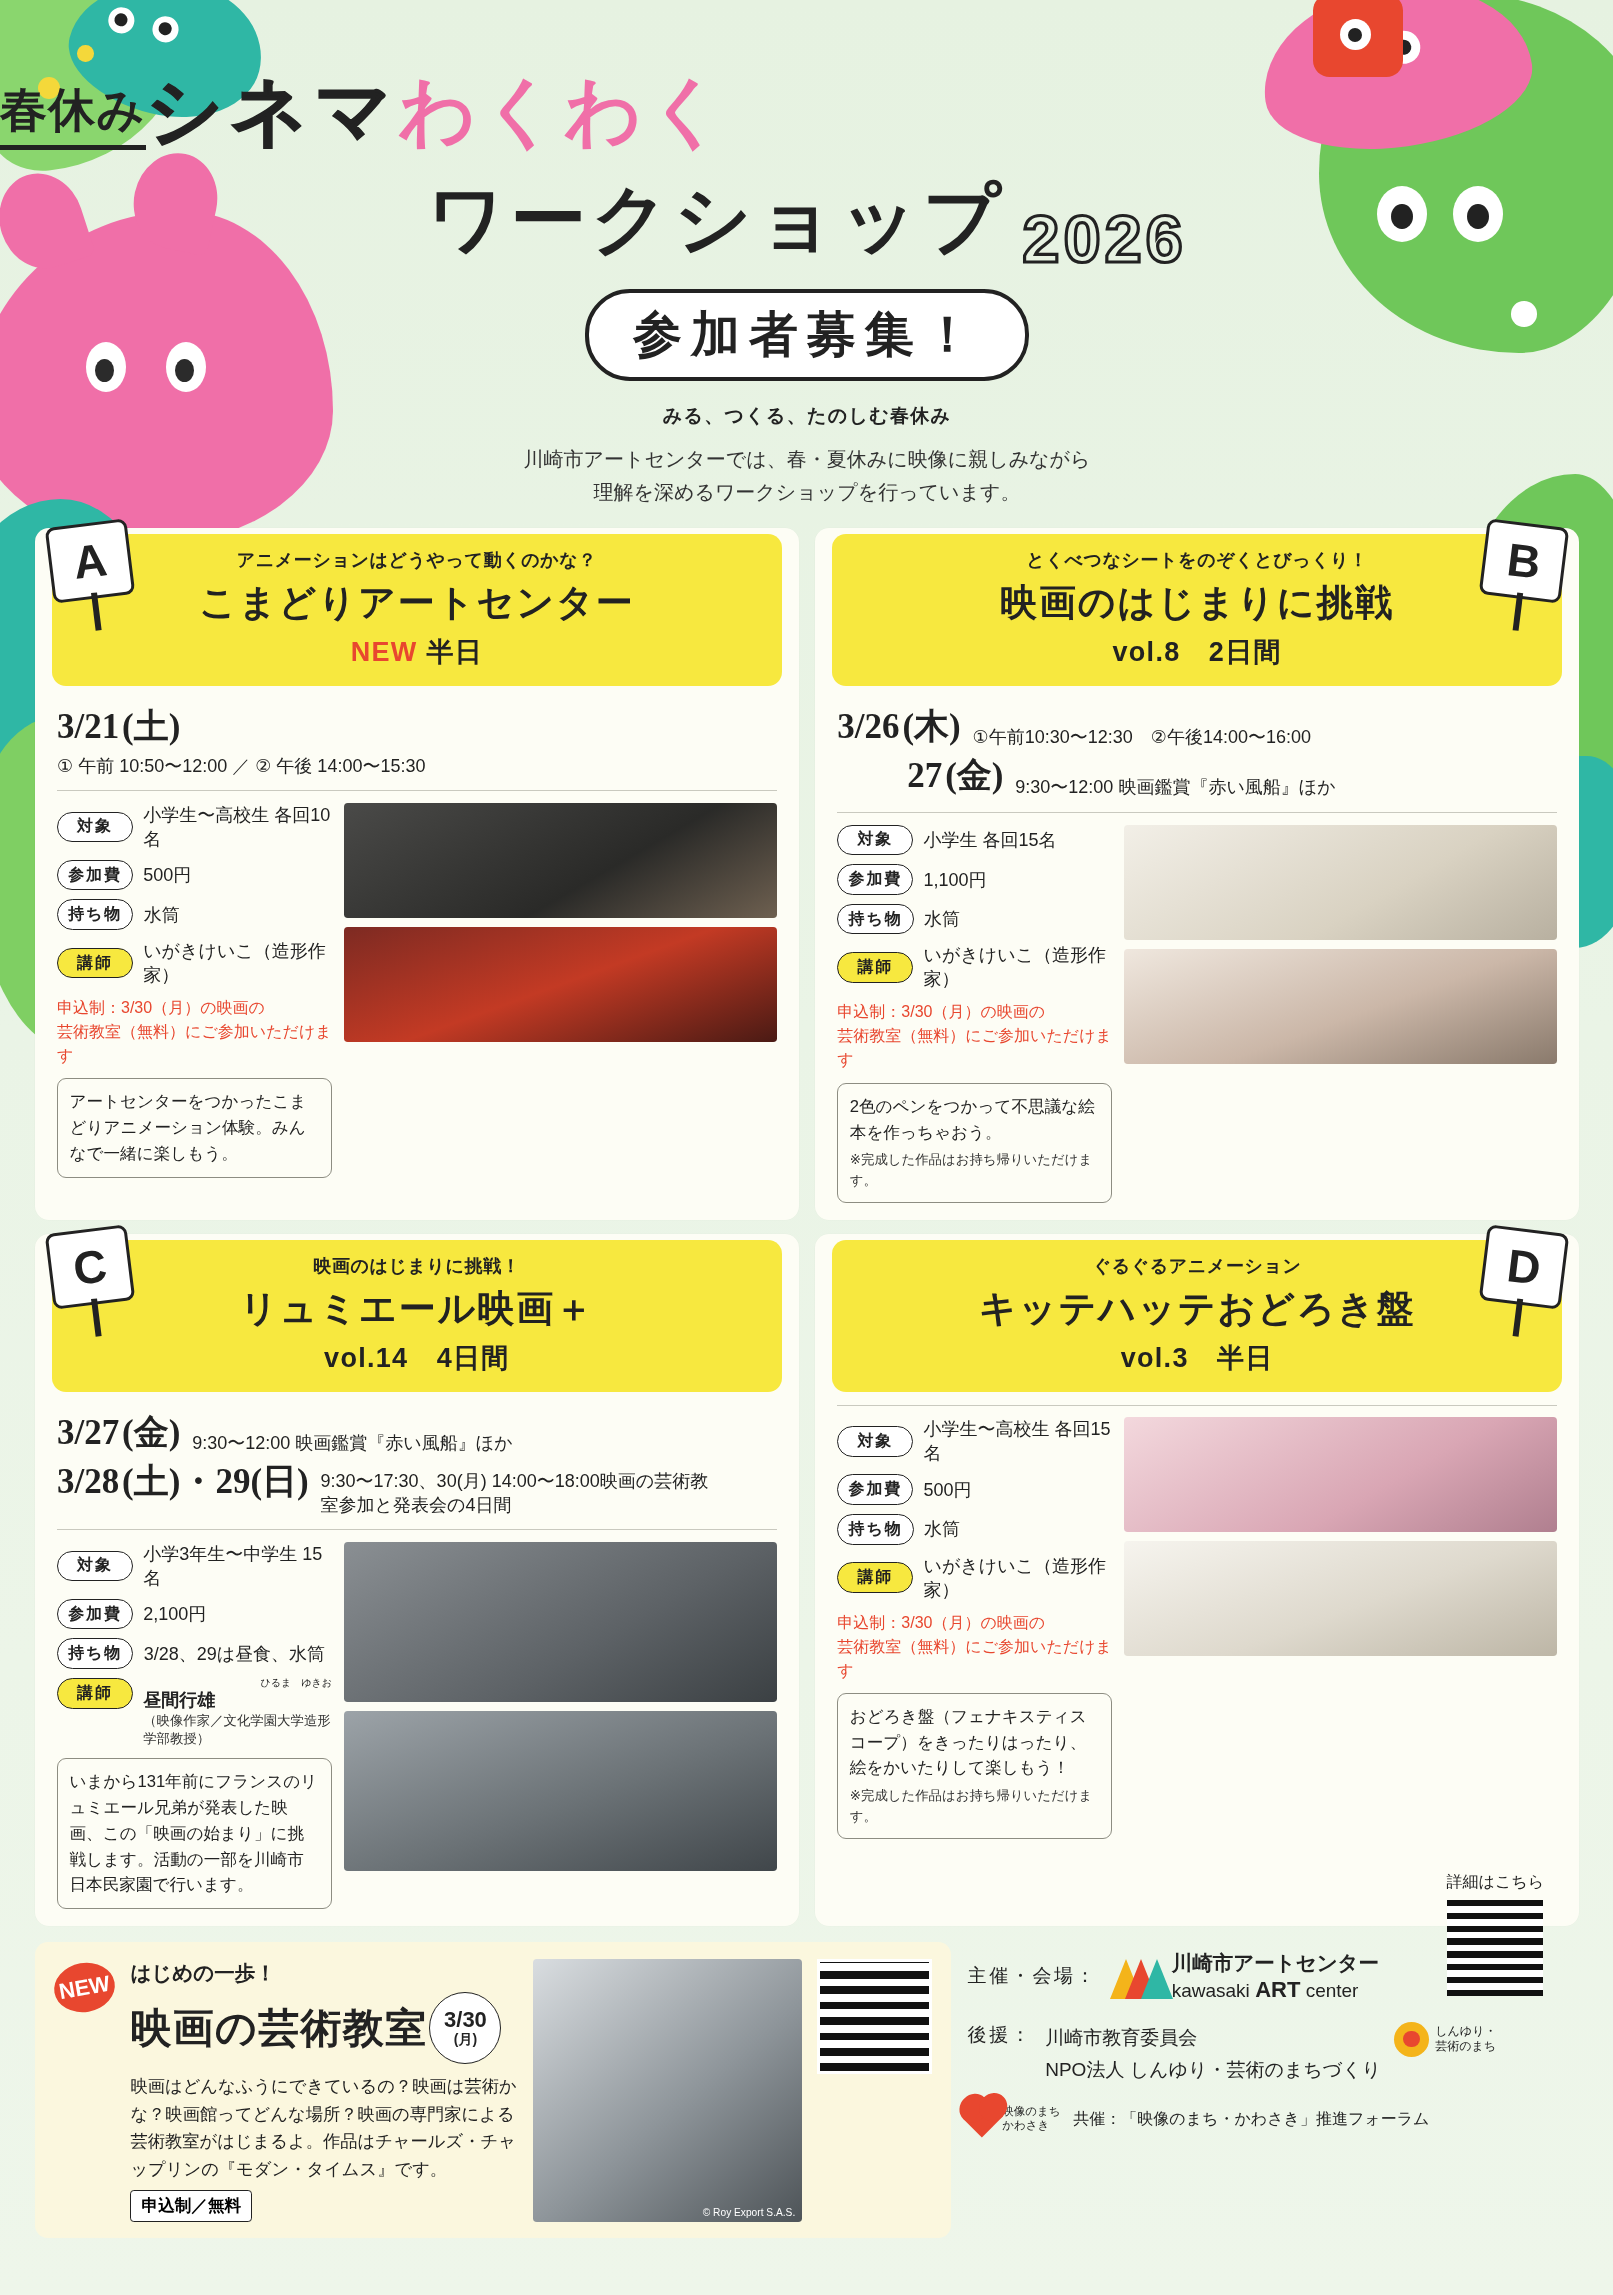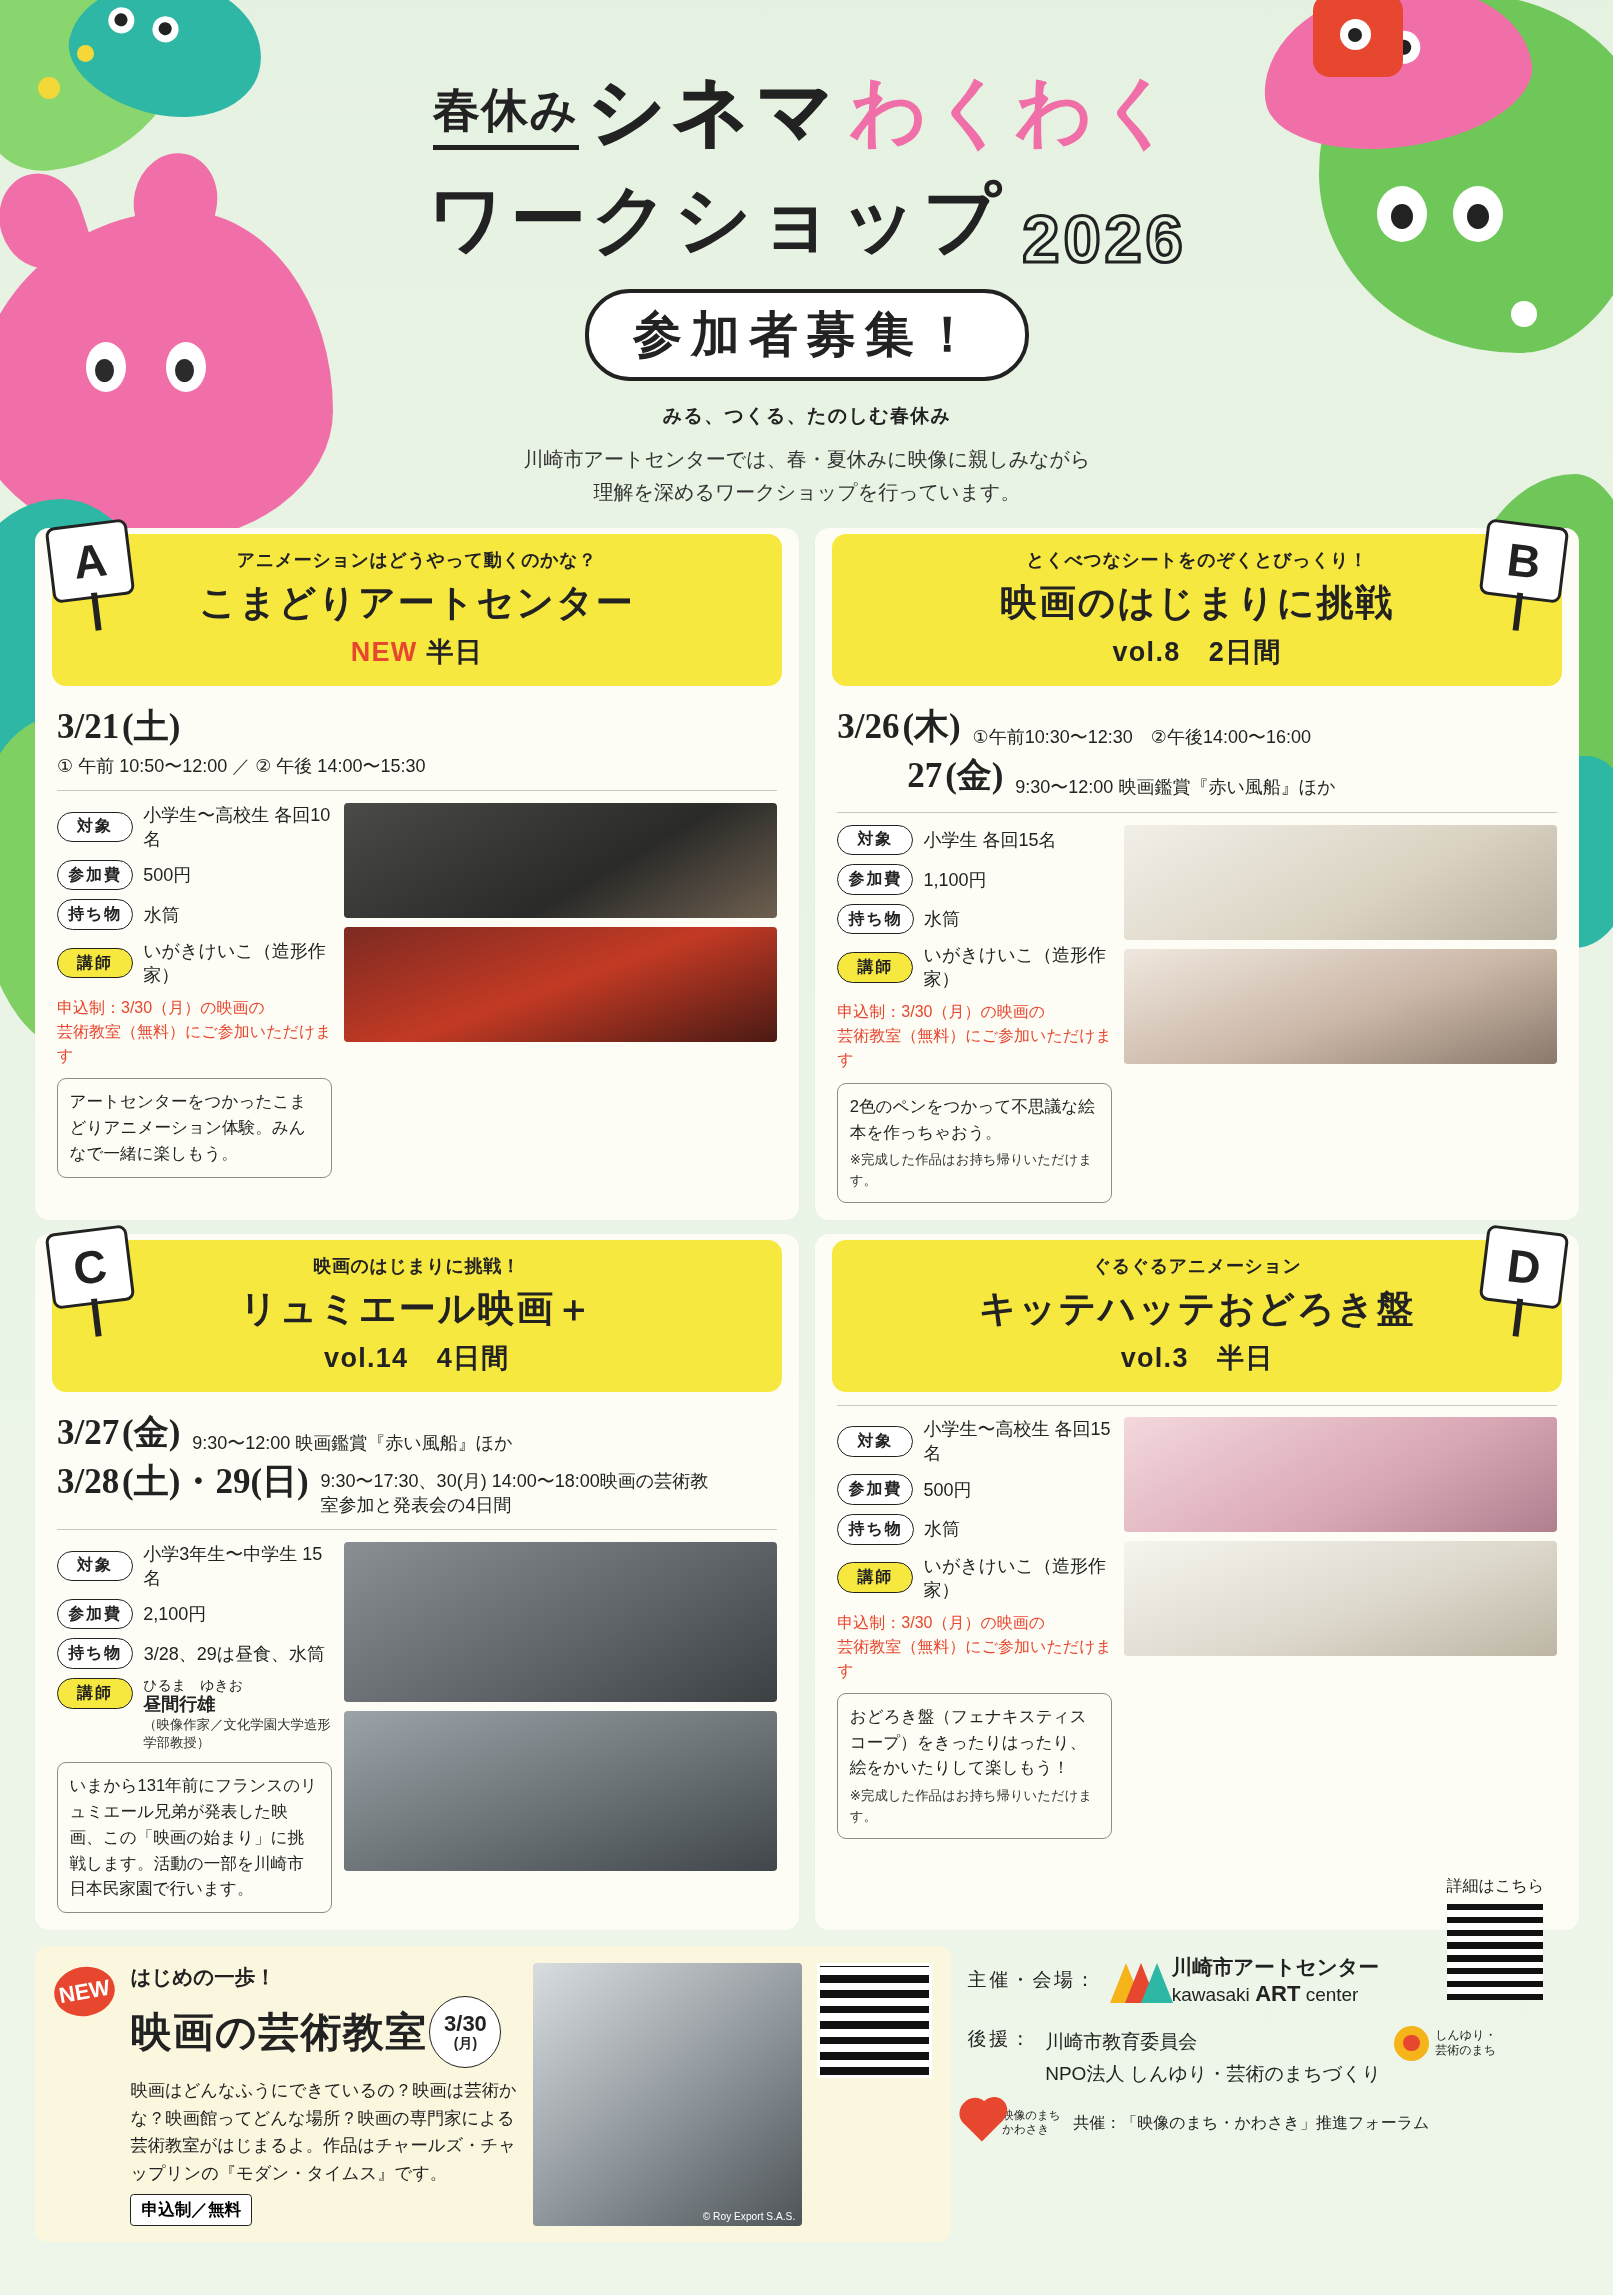--- a/index.html
+++ b/index.html
@@ -84,21 +84,21 @@
     right:-38px; top:474px; width:192px;height:359px;background:#6fc75a;
     border-radius:60% 40% 50% 50% / 45% 55% 45% 55%;
   }
   .teal-right-mid{
     right:-19px; top:756px; width:128px;height:192px;background:#2fb7a5;
     border-radius:60% 40% 50% 50%;
   }
 
   
   .header { position:relative; z-index:5; padding-top:61px; }
-  .title-row { display:flex; align-items:flex-start; justify-content:center; gap:9px; }
+  .title-row { display:flex; align-items:flex-start; justify-content:flex-start; }
   .haruyasumi{
     font-size:47px; font-weight:700; color:#222; letter-spacing:1.3px;
     border-bottom:5.1px solid #222; padding-bottom:2.6px; margin-top:18px;
     font-family:"Liberation Sans", sans-serif;
   }
   .cinema{
     font-size:76px; font-weight:800; color:#222; letter-spacing:6.4px;
     -webkit-text-stroke: 1.3px #222;
   }
   .wakuwaku{
@@ -162,21 +162,21 @@
   .spec{ flex: 0 0 275px; }
   .spec-row{ display:flex; align-items:center; gap:10.2px; margin-bottom:9px;}
   .pill{
     border:1.3px solid #222; border-radius:18px; padding:3.8px 10.2px; font-size:16px;
     font-weight:700; color:#222; background:#fff; min-width:76px; text-align:center;
     letter-spacing:1.9px;
   }
   .pill.teacher{ background:#f7e83f; border-color:#222; }
   .spec-val{ font-size:18px; color:#222; }
   .spec-val small{ font-size:13.4px; color:#333; }
-  .spec-val .ruby{ font-size:14px; display:block; line-height:1; }
+  .spec-val .ruby{ font-size:10px; display:block; line-height:1;text-align:right; }
   .note-red{ color:#e8472f; font-size:16px; line-height:1.5; margin-top:3px; }
   .callout{
     border:1.3px solid #8d8d82; border-radius:9px; padding:10.2px 11.5px; margin-top:10.2px;
     font-size:16.6px; line-height:1.55; color:#222;
   }
   .callout .tiny{ font-size:13.4px; color:#333; display:block; margin-top:5.1px;}
   .photos{ flex:1; display:flex; flex-direction:column; gap:9px; }
   .photo{ border-radius:3.8px; height:115px; position:relative; overflow:hidden; }
   .p-dark{ background:linear-gradient(150deg,#4a4a48,#2a2a28 60%,#6e6050); }
   .p-red{ background:linear-gradient(160deg,#7d2a22,#c33a24 50%,#4a1a14); }

